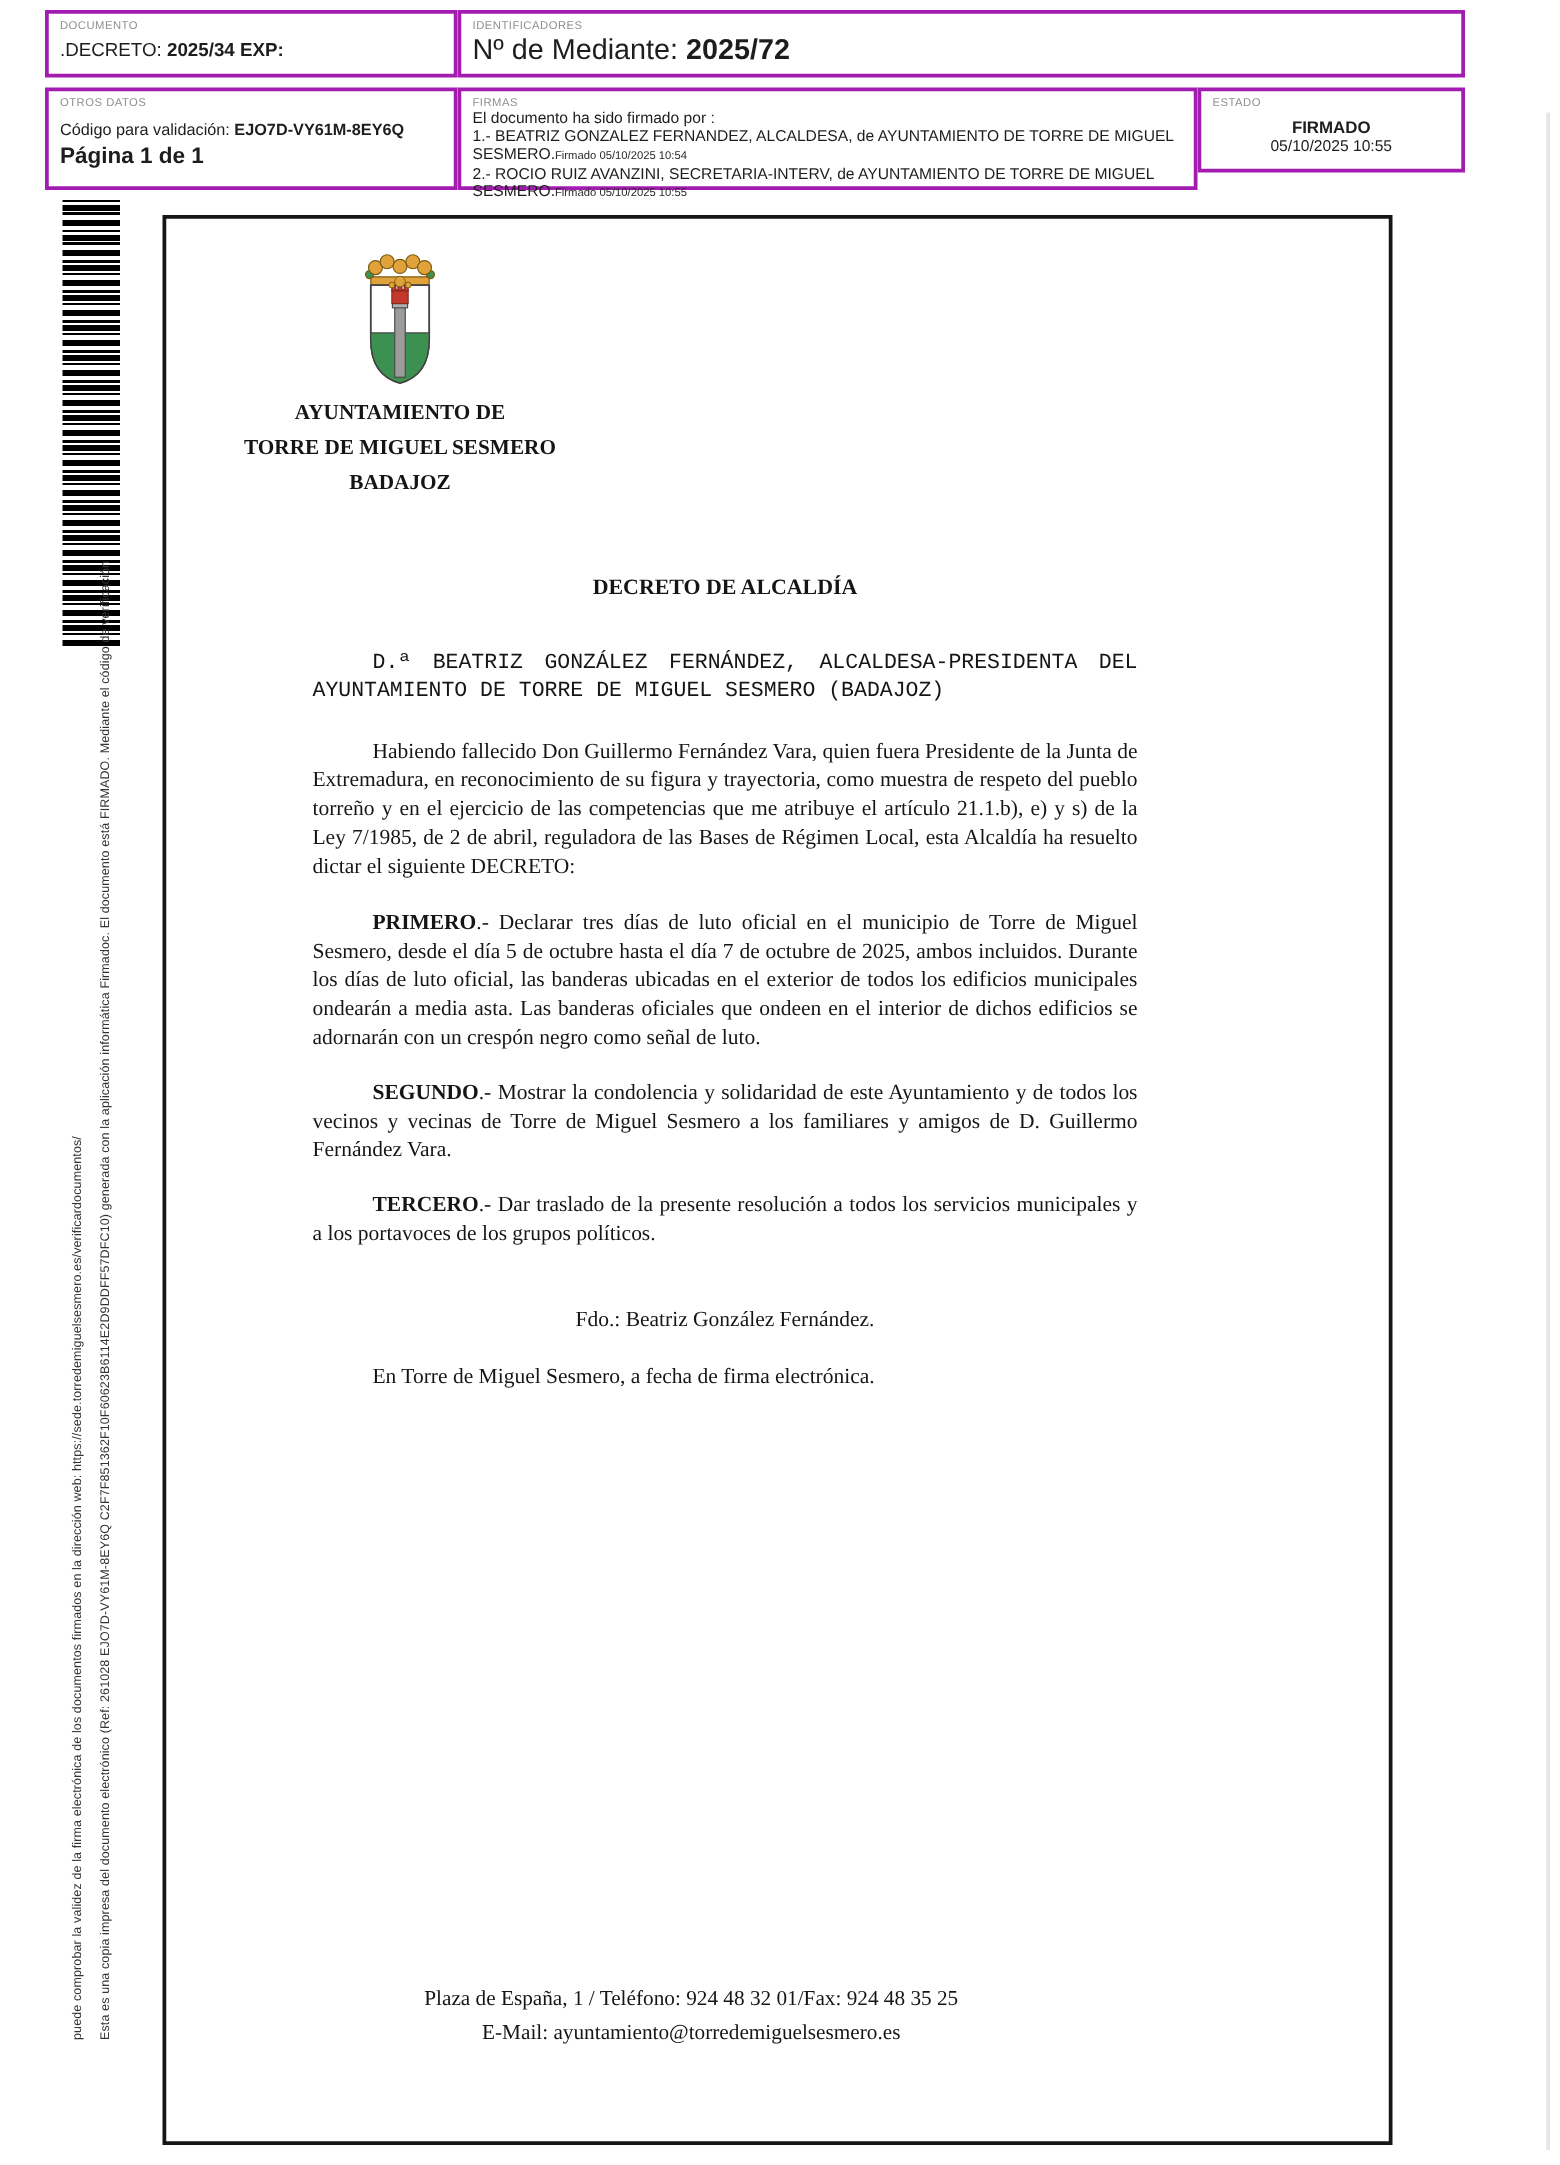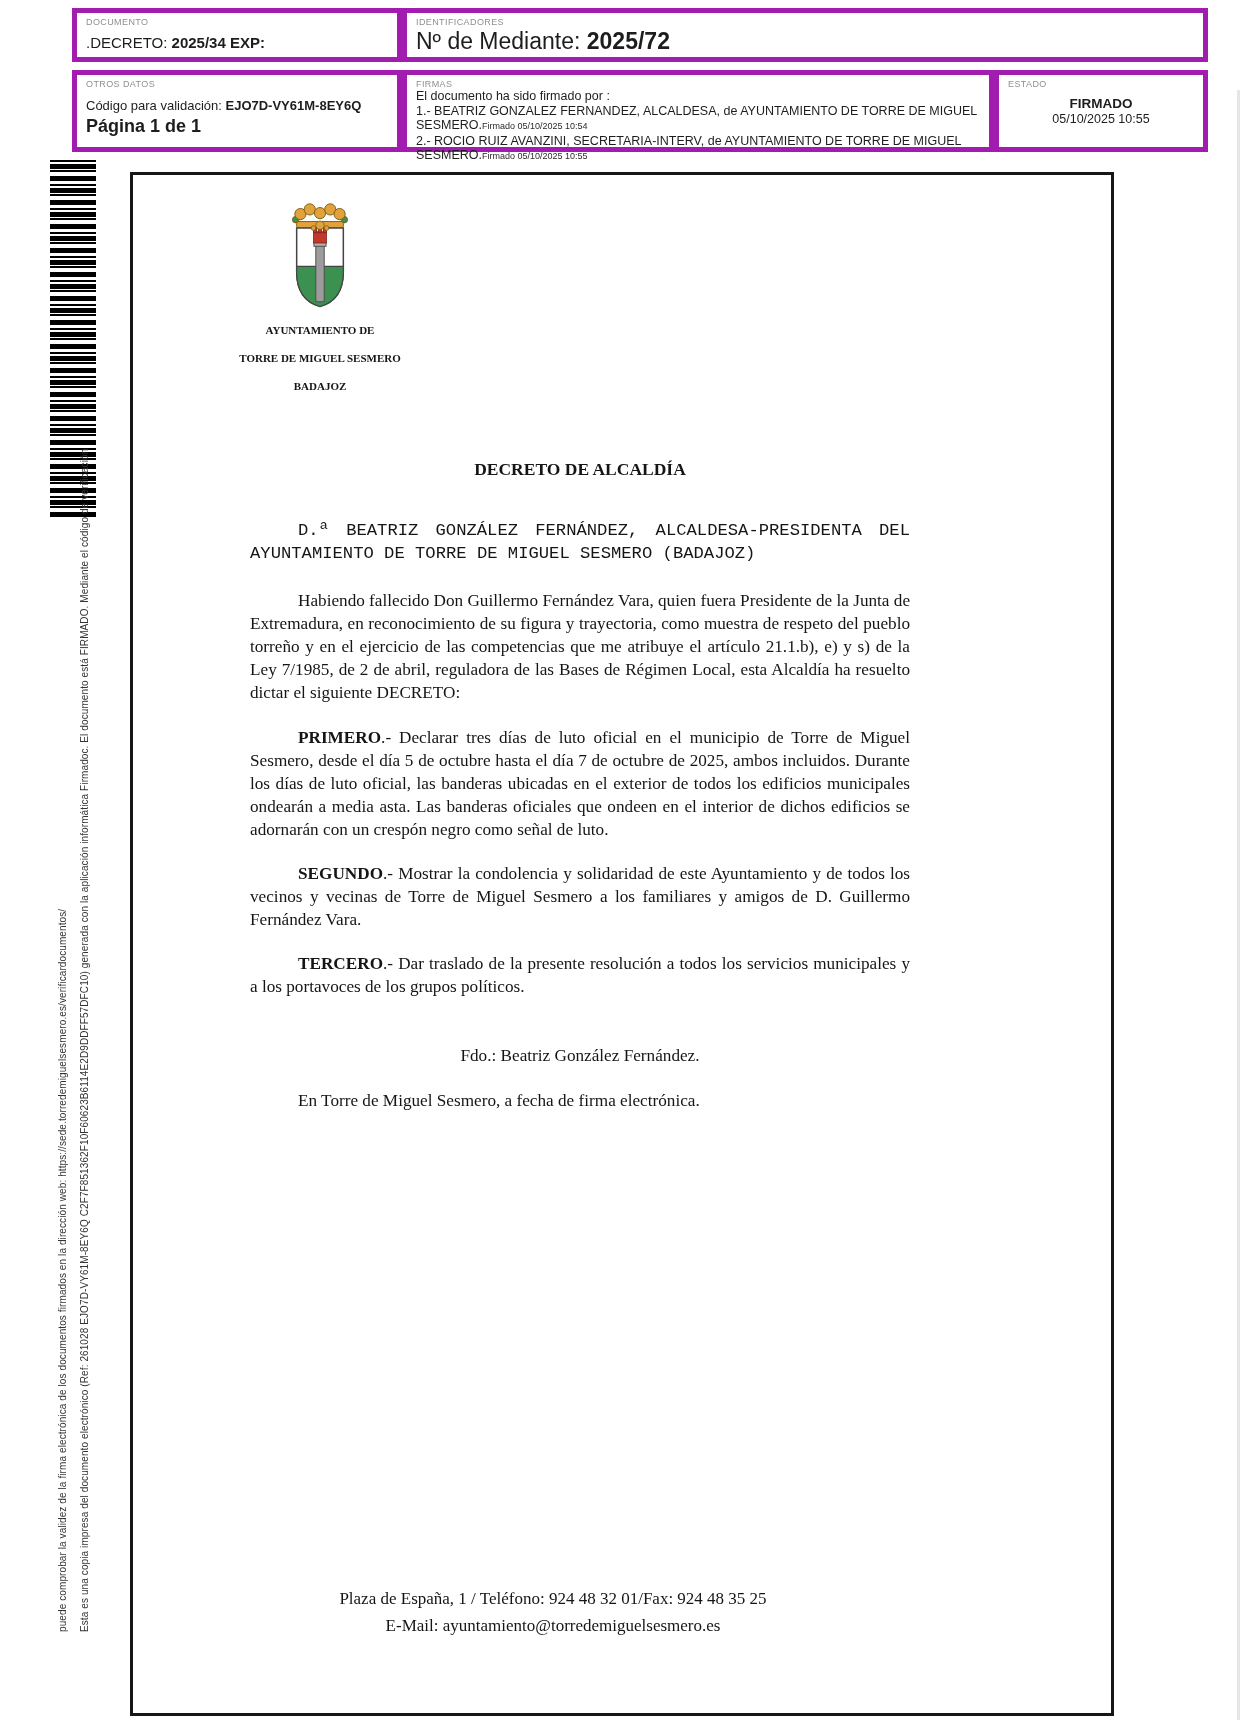--- a/index.html
+++ b/index.html
@@ -1,32 +1,32 @@
 <!DOCTYPE html>
 <html><head>
 <meta charset="utf-8">
 <style>
   html,body{margin:0;padding:0;background:#fff;}
   .page{position:relative;width:1248px;height:1732px;background:#ffffff;overflow:hidden;
         font-family:"Liberation Sans",sans-serif;color:#1d1d1d;}
 
   
-  .metabox{position:absolute;border:5px solid #a21caf;box-sizing:border-box;padding:4px 9px;background:#fff;margin-left:36px;}
+  .metabox{position:absolute;border:3px solid #a21caf;box-sizing:border-box;padding:4px 9px;background:#fff;}
   .metabox .mlabel{font-size:9px;color:#8f8f8f;letter-spacing:.4px;}
   .box-documento{left:36px;top:8px;width:330px;height:54px;}
   .box-documento .mval{margin-top:7px;font-size:15px;}
   .box-identificadores{left:366px;top:8px;width:806px;height:54px;}
   .box-identificadores .mval{margin-top:1px;font-size:23px;}
   .box-otros{left:36px;top:70px;width:330px;height:82px;}
   .box-otros .mval{margin-top:9px;font-size:13px;}
   .box-otros .pagina{margin-top:3px;font-size:18px;font-weight:bold;}
   .box-firmas{left:366px;top:70px;width:592px;height:82px;}
   .box-firmas .fline{font-size:12.5px;line-height:14.5px;}
   .box-firmas .firmado{font-size:9px;color:#2a2a2a;}
-  .box-estado{left:958px;top:70px;width:214px;height:82px;text-align:center;}
+  .box-estado{left:958px;top:70px;width:214px;height:68px;text-align:center;}
   .box-estado .mlabel{text-align:left;}
   .box-estado .estval{margin-top:7px;font-size:13.5px;font-weight:bold;}
   .box-estado .estdate{font-size:12.5px;margin-top:1px;}
   .bold{font-weight:bold;}
 
   
   .barcode{position:absolute;left:50px;top:160px;width:46px;height:360px;
     background:repeating-linear-gradient(to bottom,
       #000 0 2px,#fff 2px 4px,#000 4px 9px,#fff 9px 10px,
       #000 10px 12px,#fff 12px 16px,#000 16px 21px,#fff 21px 24px);}
@@ -34,21 +34,21 @@
          font-size:10px;color:#333;letter-spacing:.1px;}
   .vline1{left:79px;top:1632px;}
   .vline2{left:57px;top:1632px;}
 
   
   .doc-frame{position:absolute;left:130px;top:172px;width:984px;height:1544px;
              border:3px solid #161616;box-sizing:border-box;background:#fff;
              font-family:"Liberation Serif",serif;color:#151515;}
   .org-block{position:absolute;left:37px;top:26px;width:300px;text-align:center;}
   .crest{display:block;margin:0 auto;}
-  .org-name{margin-top:6px;font-weight:bold;font-size:11px;line-height:22px;font-family:Liberation Serif, serif;}
+  .org-name{margin-top:6px;font-weight:bold;font-size:17px;line-height:22px;font-family:Liberation Serif, serif;}
 
   .doc-body{position:absolute;left:117px;top:0;width:660px;}
   .doc-title{margin:282px 0 0 0;text-align:center;font-size:17.5px;font-weight:bold;line-height:24px;}
   .para{margin:0;font-size:17.2px;line-height:23px;text-align:justify;text-indent:48px;}
   .p-intro{margin-top:38px;font-family:Liberation Mono, monospace;}
   .p-habiendo{margin-top:24px;}
   .p-res1{margin-top:22px;}
   .p-res2{margin-top:21px;}
   .p-res3{margin-top:21px;}
   .p-place{margin-top:22px;text-align:left;}

